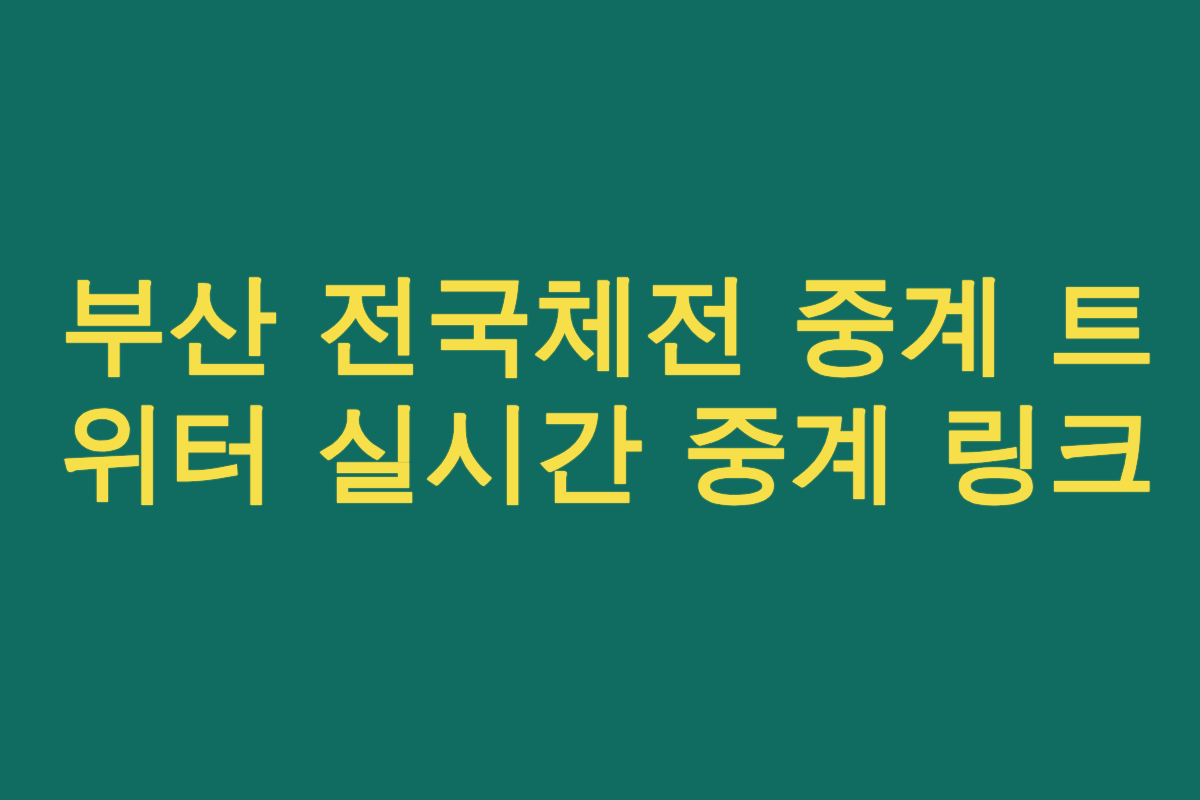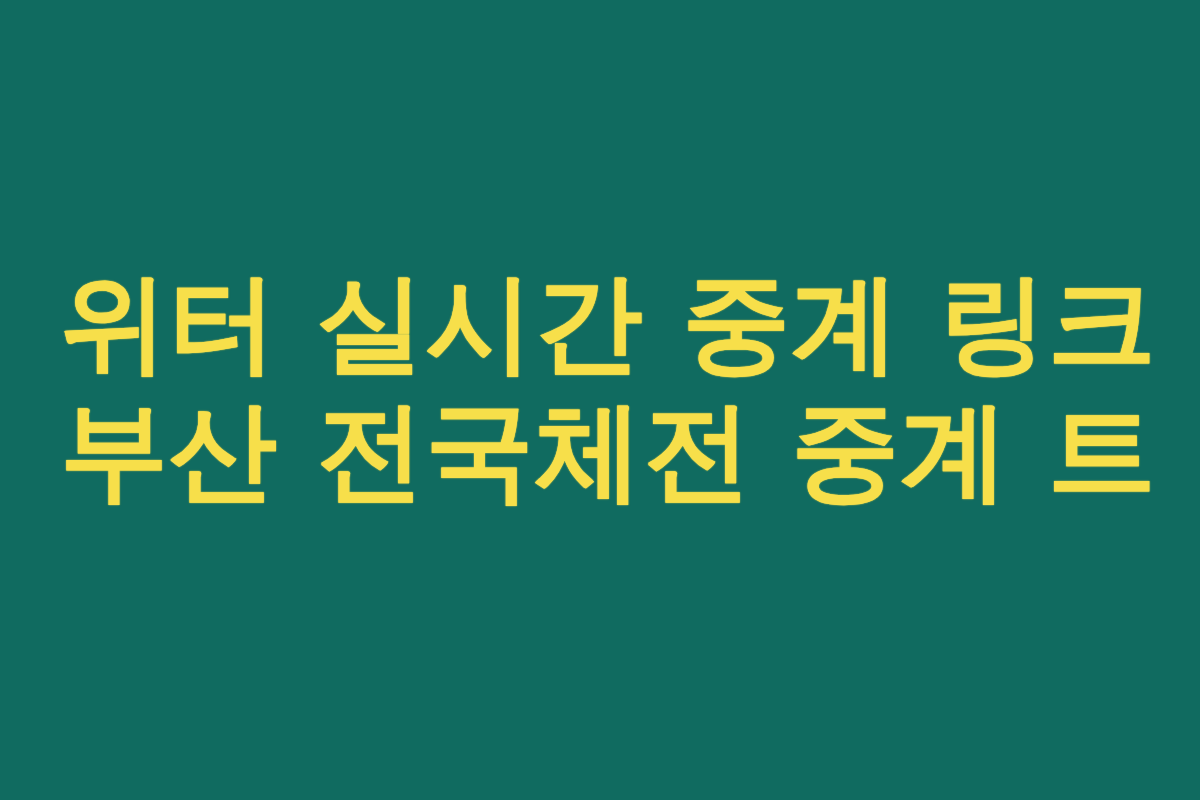--- a/index.html
+++ b/index.html
@@ -55,19 +55,19 @@
   #title-line-1 { }
   #title-line-2 { }
 </style>
 </head>
 <body>
 
 <div id="thumbnail-card" style="background: rgb(16, 107, 96);">
 
   <div id="title-block">
 
+    <span class="title-line" id="title-line-1" style="color: rgb(247, 223, 74); text-shadow: rgb(247, 223, 74) 0px 0px 1px, rgba(247, 223, 74, 0.55) 0px 0px 2px;">부산 전국체전 중계 트</span>
+
     <span class="title-line" id="title-line-2" style="color: rgb(247, 223, 74); text-shadow: rgb(247, 223, 74) 0px 0px 1px, rgba(247, 223, 74, 0.55) 0px 0px 2px;">위터 실시간 중계 링크</span>
-
-    <span class="title-line" id="title-line-1" style="color: rgb(247, 223, 74); text-shadow: rgb(247, 223, 74) 0px 0px 1px, rgba(247, 223, 74, 0.55) 0px 0px 2px;">부산 전국체전 중계 트</span>
 
   </div>
 
 </div>
 
 </body></html>

